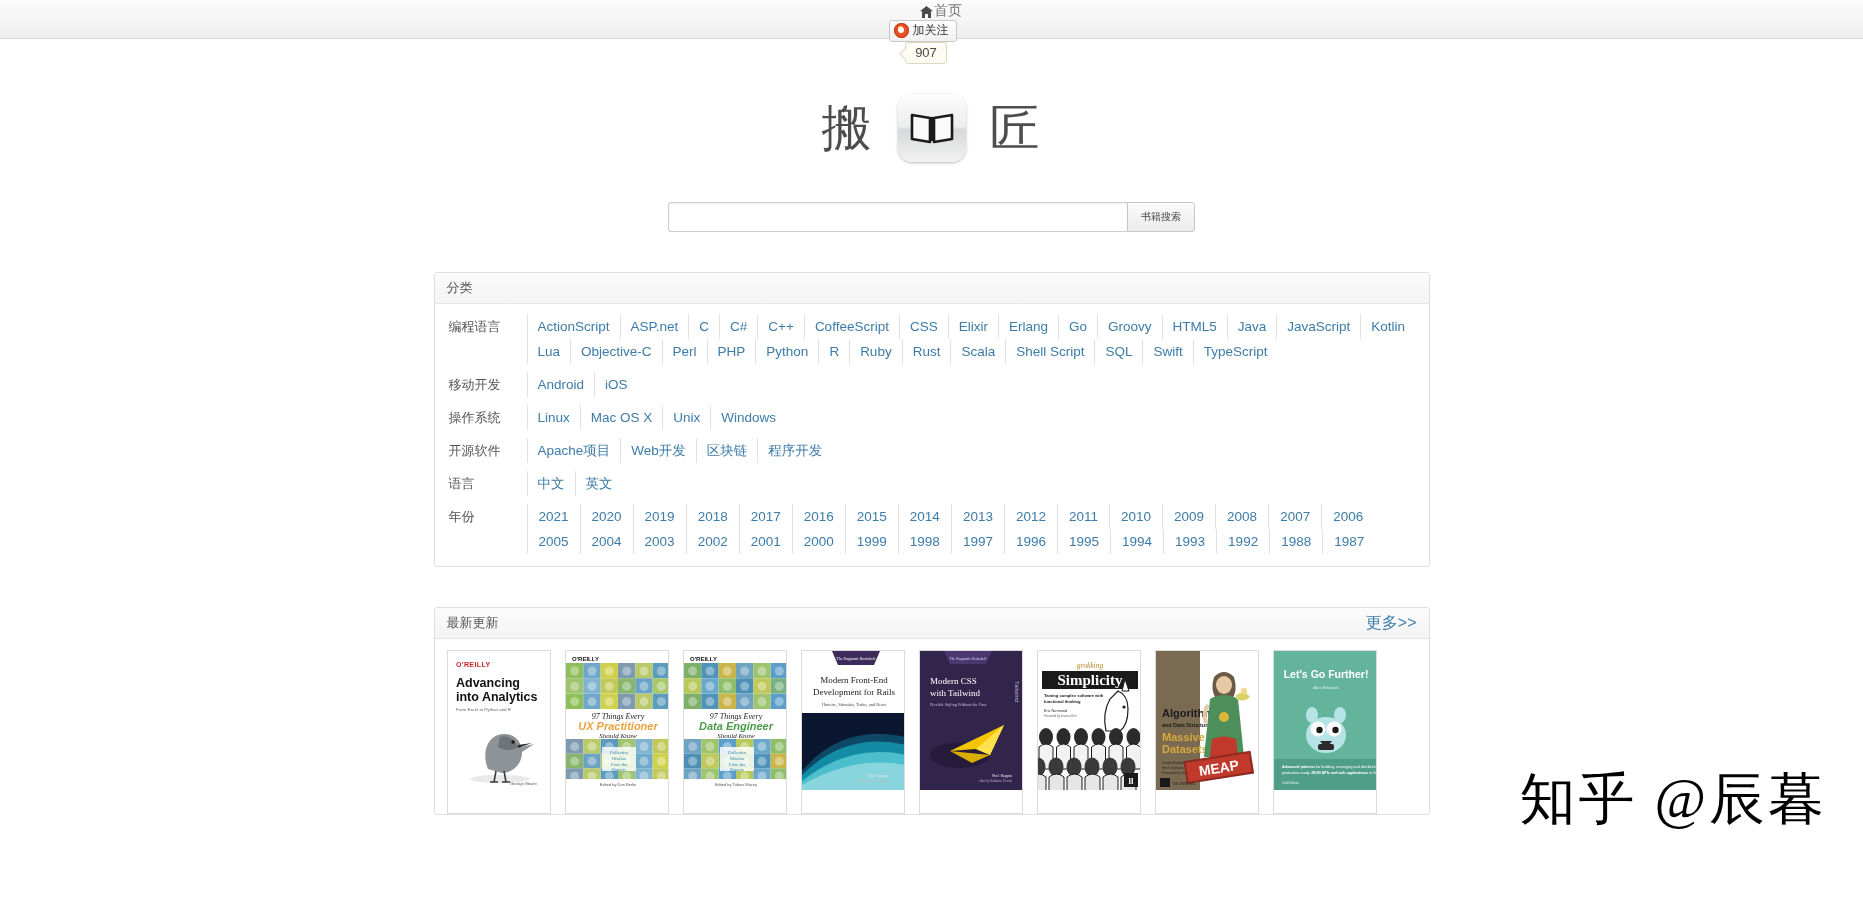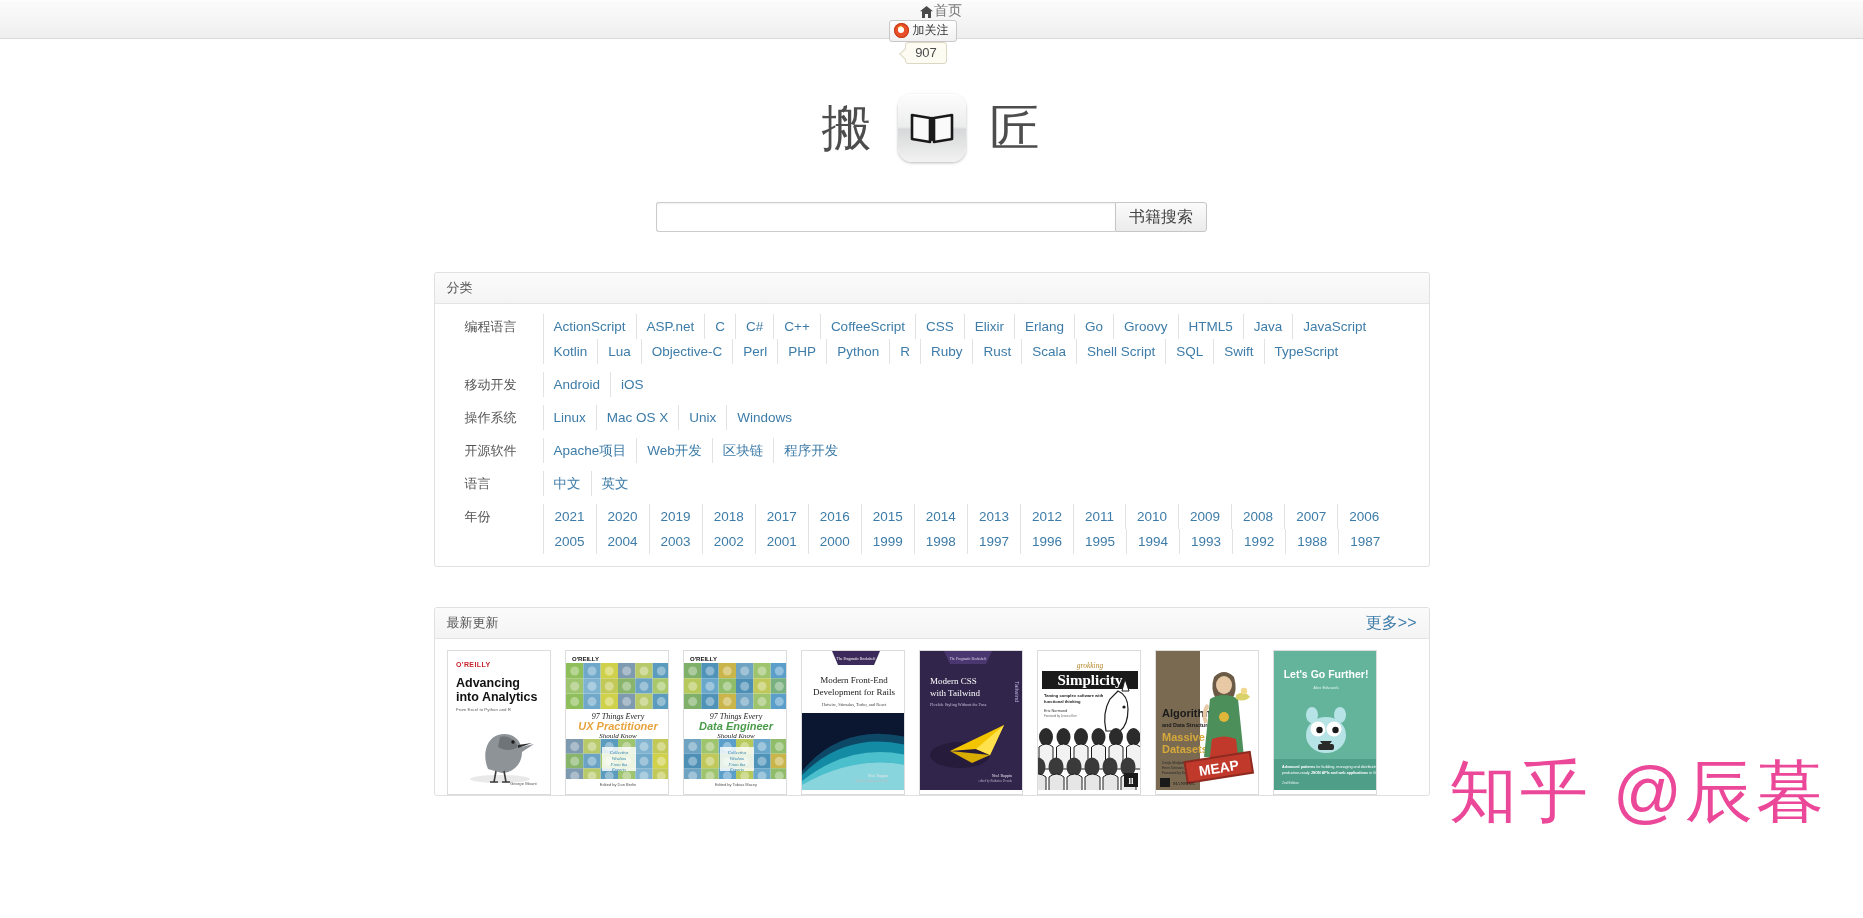--- a/index.html
+++ b/index.html
@@ -122,21 +122,21 @@
     background: #fff;
     outline: none;
     box-shadow: inset 0 1px 2px rgba(0,0,0,.06);
   }
   .search-btn {
     height: 30px;
     border: 1px solid #c6c6c6;
     border-radius: 0 3px 3px 0;
     background: linear-gradient(to bottom, #fbfbfb, #ebebeb);
     padding: 0 13px;
-    font-size: 16px; color: #444;
+    font-size: 10px; color: #444;
     font-family: inherit;
     cursor: pointer;
   }
 
   
   .panel {
     border: 1px solid #e0e0e0;
     border-radius: 3px;
     background: #fff;
     margin-top: 40px;
@@ -152,21 +152,21 @@
   }
   .panel-head .more {
     margin-left: auto;
     font-size: 16px; color: #3d7ca8; text-decoration: none;
   }
   .panel-body { padding: 6px 0 8px 0; }
 
   
   .cat-row {
     display: flex;
-    padding: 4px 26px;
+    padding: 4px 10px;
     align-items: flex-start;
   }
   .cat-label {
     width: 82px; flex: 0 0 82px;
     font-size: 13px; color: #555;
     line-height: 25px;
     padding-left: 4px;
   }
   .cat-links {
     display: flex; flex-wrap: wrap;
@@ -184,36 +184,36 @@
   .cat-links.years a { padding: 0 11px; }
 
   
   .books {
     display: flex;
     gap: 14px;
     padding: 11px 12px 0 12px;
   }
   .book { width: 104px; }
   .book-cover {
-    width: 104px; height: 145px;
+    width: 104px; height: 164px;
     border: 1px solid #dcdcdc;
     overflow: hidden;
     position: relative;
     background: #fff;
   }
   .book-cover svg { display: block; }
 
   
   .watermark {
     position: absolute;
     right: 36px; bottom: 80px;
-    font-size: 68px;
-    color: #ec4899;
+    font-size: 56px;
+    color: #000000;
     letter-spacing: 3px;
-    font-family: Liberation Sans, sans-serif;
+    font-family: Liberation Serif, serif;
     user-select: none;
     white-space: nowrap;
   }
 </style>
 </head>
 <body>
 
 <div class="page">
 
   <div class="topbar">

